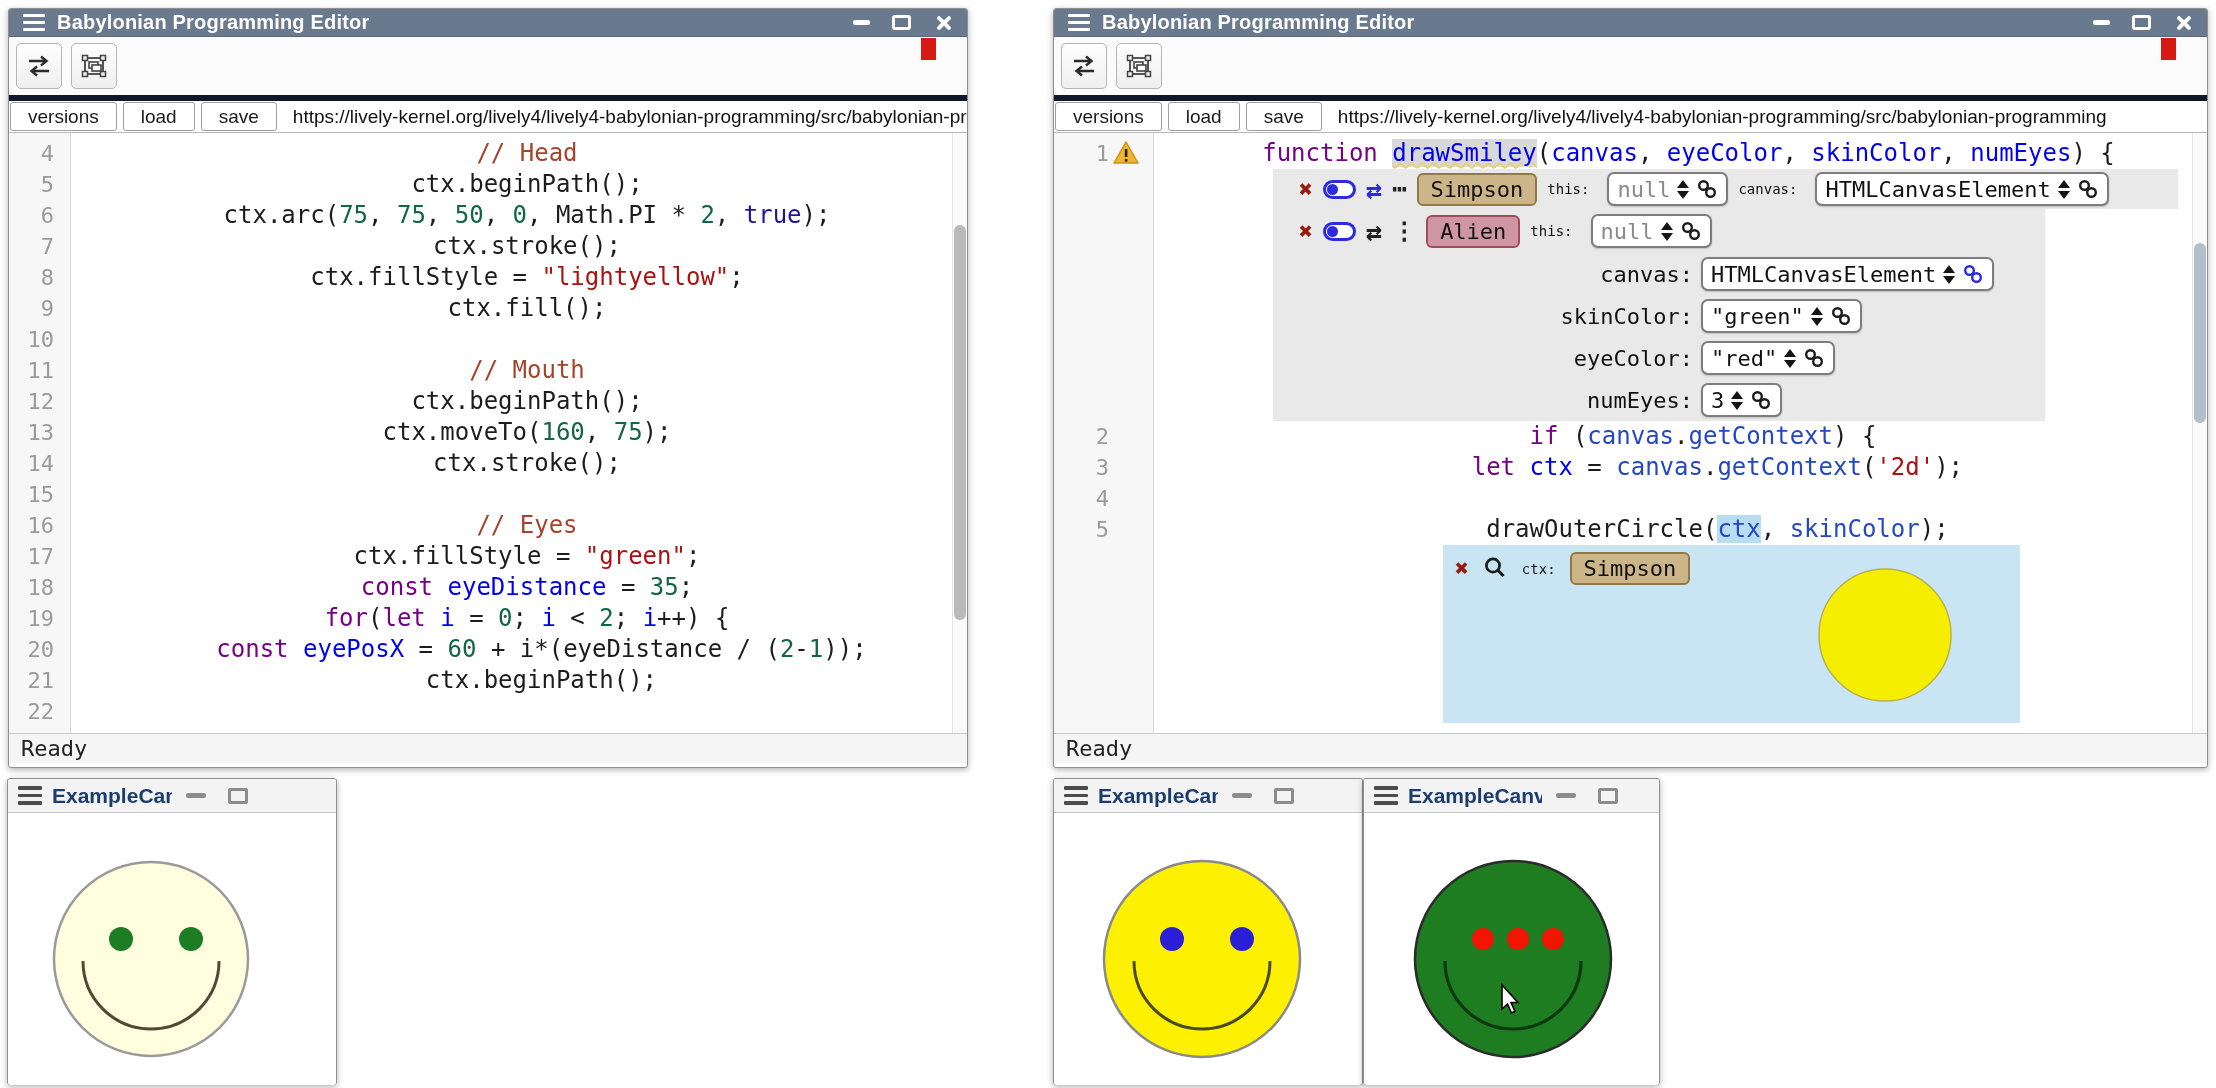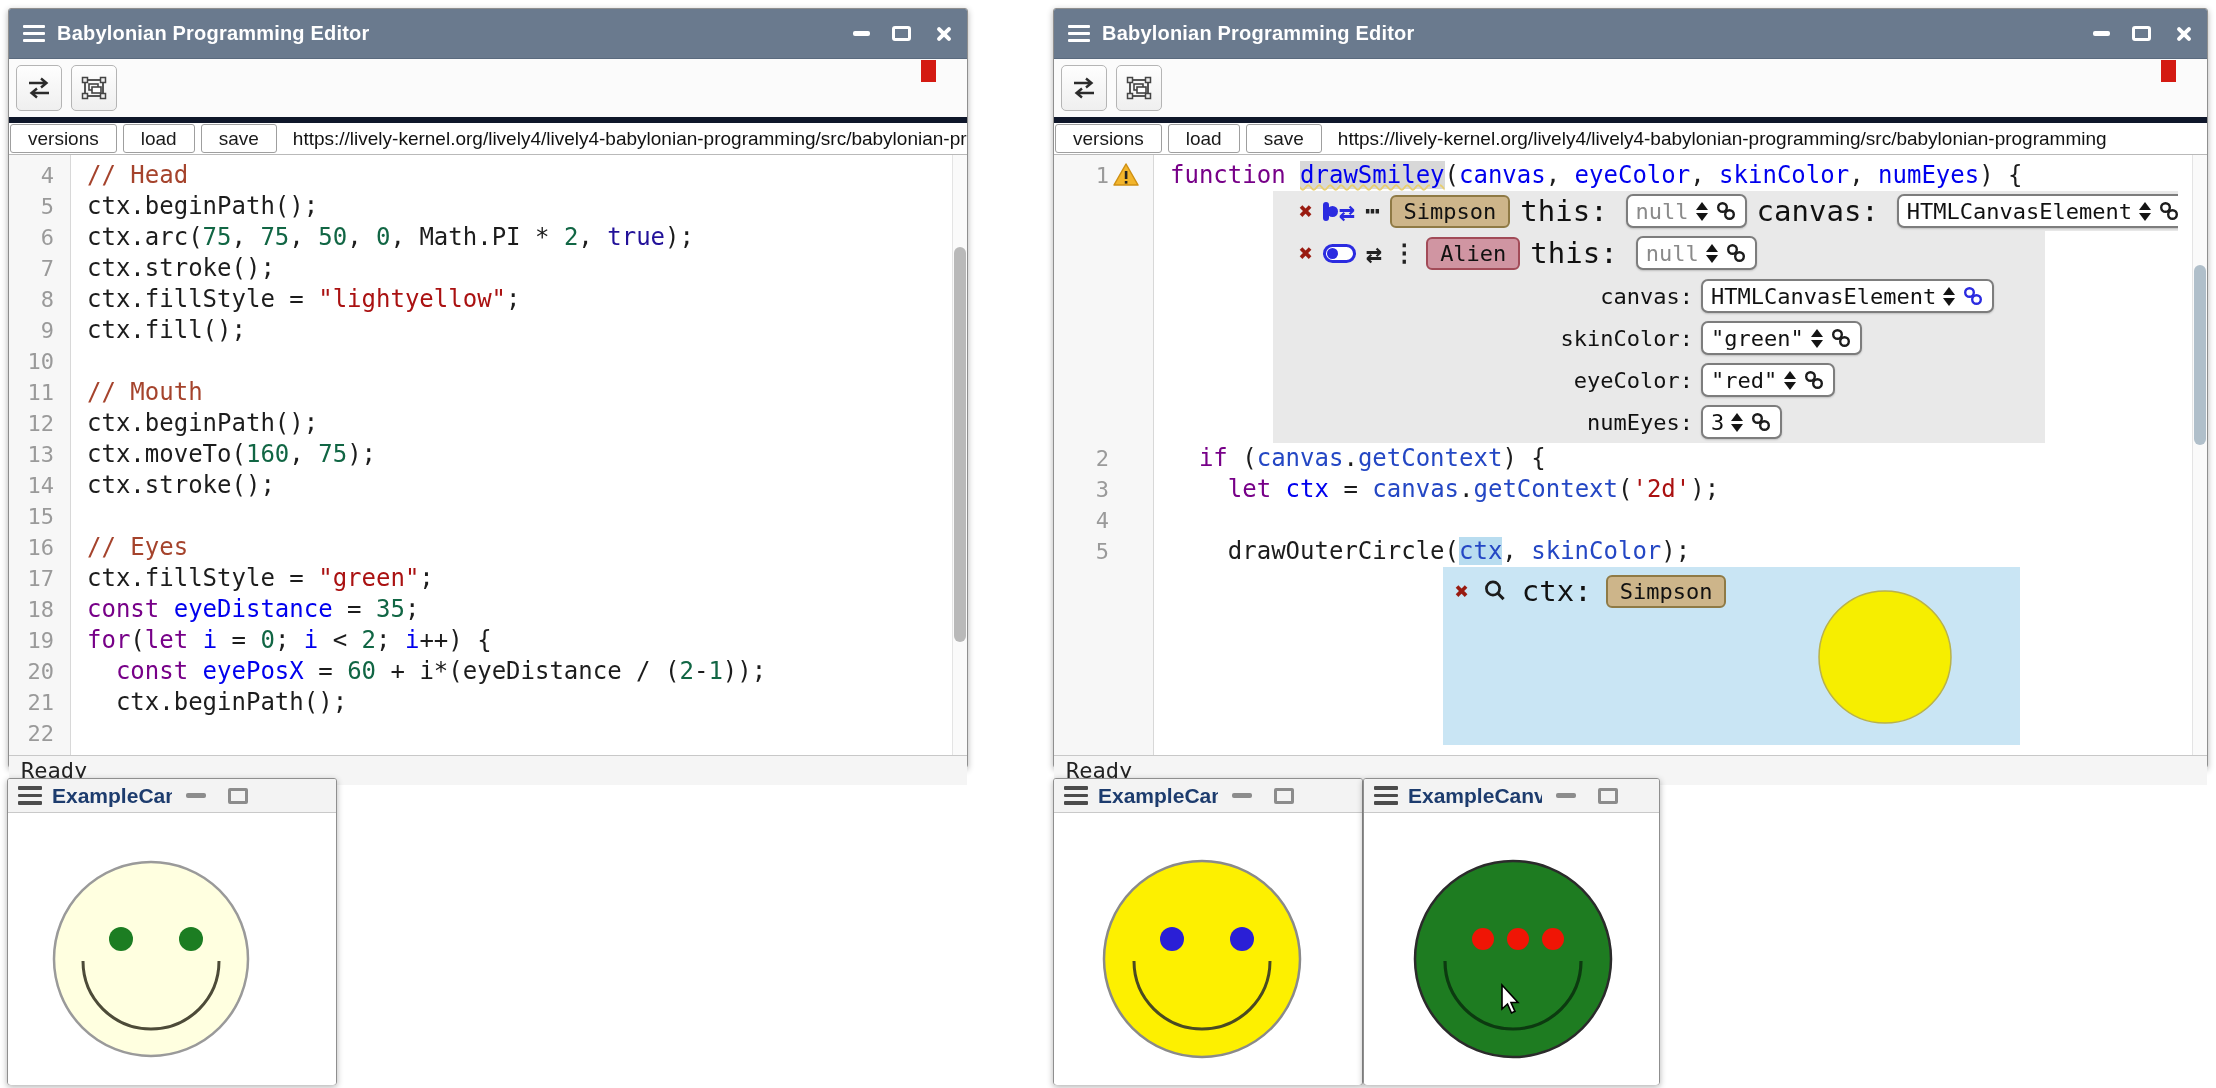--- a/index.html
+++ b/index.html
@@ -2,21 +2,21 @@
 <html><head>
 <meta charset="utf-8">
 <style>
   * { margin:0; padding:0; box-sizing:border-box; }
   html,body { width:2216px; height:1088px; background:#ffffff; font-family:"Liberation Sans", sans-serif; overflow:hidden; }
 
   .window { position:absolute; background:#fff; border:1px solid #8f8f8f; border-radius:3px;
             box-shadow:0 2px 6px rgba(0,0,0,.3); }
 
   
-  .titlebar { height:50px; background:#6a7a8e; border-bottom:1px solid #5a6a7e;
+  .titlebar { height:28px; background:#6a7a8e; border-bottom:1px solid #5a6a7e;
               display:flex; align-items:center; padding:0 14px; border-radius:2px 2px 0 0; }
   .hamburger { width:22px; display:flex; flex-direction:column; gap:4px; margin-right:12px; cursor:pointer; }
   .hamburger i { display:block; height:3px; background:#fff; border-radius:1px; }
   .win-title { color:#fff; font-weight:bold; font-size:20px; letter-spacing:.2px; flex:1;
                white-space:nowrap; overflow:hidden; }
   .winbtns { display:flex; align-items:center; gap:22px; }
   .btn-min { width:17px; height:5px; background:#fff; border-radius:2px; }
   .btn-max { width:19px; height:15px; border:3px solid #fff; border-radius:3px; }
   .btn-close { width:20px; height:20px; position:relative; }
   .btn-close:before,.btn-close:after { content:""; position:absolute; left:9px; top:1px; width:4px; height:18px;
@@ -39,41 +39,41 @@
   .editor { position:relative; height:600px; background:#fff; overflow:hidden; display:flex; }
   .gutter { width:62px; background:#f7f7f7; border-right:1px solid #d8d8d8; padding-top:5px; flex:none; }
   .gutter-r { width:100px; background:#f7f7f7; border-right:1px solid #d8d8d8; position:relative; flex:none; }
   .gl { height:31px; line-height:31px; text-align:right; padding-right:16px;
         font-family:"DejaVu Sans Mono", monospace; font-size:22px; color:#9a9a9a; }
   .gl-abs { position:absolute; right:44px; font-family:"DejaVu Sans Mono", monospace; font-size:22px; color:#9a9a9a;
             height:31px; line-height:31px; }
   .gut-warn { position:absolute; left:58px; }
 
   .codearea { flex:1; padding:5px 0 0 16px; font-family:"DejaVu Sans Mono", monospace; font-size:24px; overflow:hidden; position:relative;}
-  .cm-line { height:31px; line-height:31px; white-space:pre; }
+  .cm-line { height:31px; line-height:31px; white-space:pre;text-align:center; }
   .tk-p{color:#1c1c1c} .tk-kw{color:#770088} .tk-num{color:#116644} .tk-str{color:#aa1111}
   .tk-com{color:#a5432c} .tk-atom{color:#221199} .tk-def{color:#0000ee} .tk-use{color:#2447c4}
   .tk-occ{color:#0000ee;background:#d8d8d8;text-decoration:underline wavy #e8cf72 2px;}
   .tk-sel{color:#2447c4;background:#b9ddf0;}
 
   .vscroll { position:absolute; top:0; right:0; width:15px; height:100%; background:#fafafa; border-left:1px solid #e4e4e4; }
   .vthumb { position:absolute; left:1px; width:12px; background:#b9b9b9; border-radius:6px; }
   .vthumb.bluish { background:#b0bfca; }
 
   .statusbar { height:30px; background:#f5f5f5; border-top:1px solid #c8c8c8; display:flex; align-items:center;
                padding-left:12px; font-family:"DejaVu Sans Mono", monospace; font-size:22px; color:#222; }
 
   
   .ex-block { margin-left:103px; }
   .ex-rowA { height:40px; width:905px; background:#e9e9e9; display:flex; align-items:center; gap:10px;
              padding-left:26px; overflow:hidden; white-space:nowrap; }
   .ex-rowB { height:44px; width:772px; background:#e9e9e9; display:flex; align-items:center; gap:10px;
              padding-left:26px; }
   .ex-rowP { height:42px; width:772px; background:#e9e9e9; display:flex; align-items:center; }
-  .wlabel { font-family:"DejaVu Sans Mono", monospace; font-size:29px; color:#111; }
+  .wlabel { font-family:"DejaVu Sans Mono", monospace; font-size:14px; color:#111; }
   .plabel { width:420px; text-align:right; font-family:"DejaVu Sans Mono", monospace; font-size:22px; color:#111; }
   .xicon { color:#991b10; font-size:23px; font-weight:bold; line-height:1; }
   .arrows-blue { color:#2b2be0; font-size:27px; line-height:1; font-weight:bold;}
   .arrows-dark { color:#222; font-size:27px; line-height:1; font-weight:bold;}
   .dots { color:#222; font-size:24px; font-weight:bold; line-height:1; }
   .toggle { width:33px; height:19px; border:3px solid #2b2be0; border-radius:10px; background:#fff; position:relative; }
   .toggle i { position:absolute; left:1px; top:1px; width:11px; height:11px; border-radius:50%; background:#2b2be0; }
   .badge { font-family:"DejaVu Sans Mono", monospace; font-size:22px; color:#111; padding:2px 12px;
            border-radius:6px; border:2.5px solid; }
   .badge-tan { background:#cdb58a; border-color:#8f7a45; }

